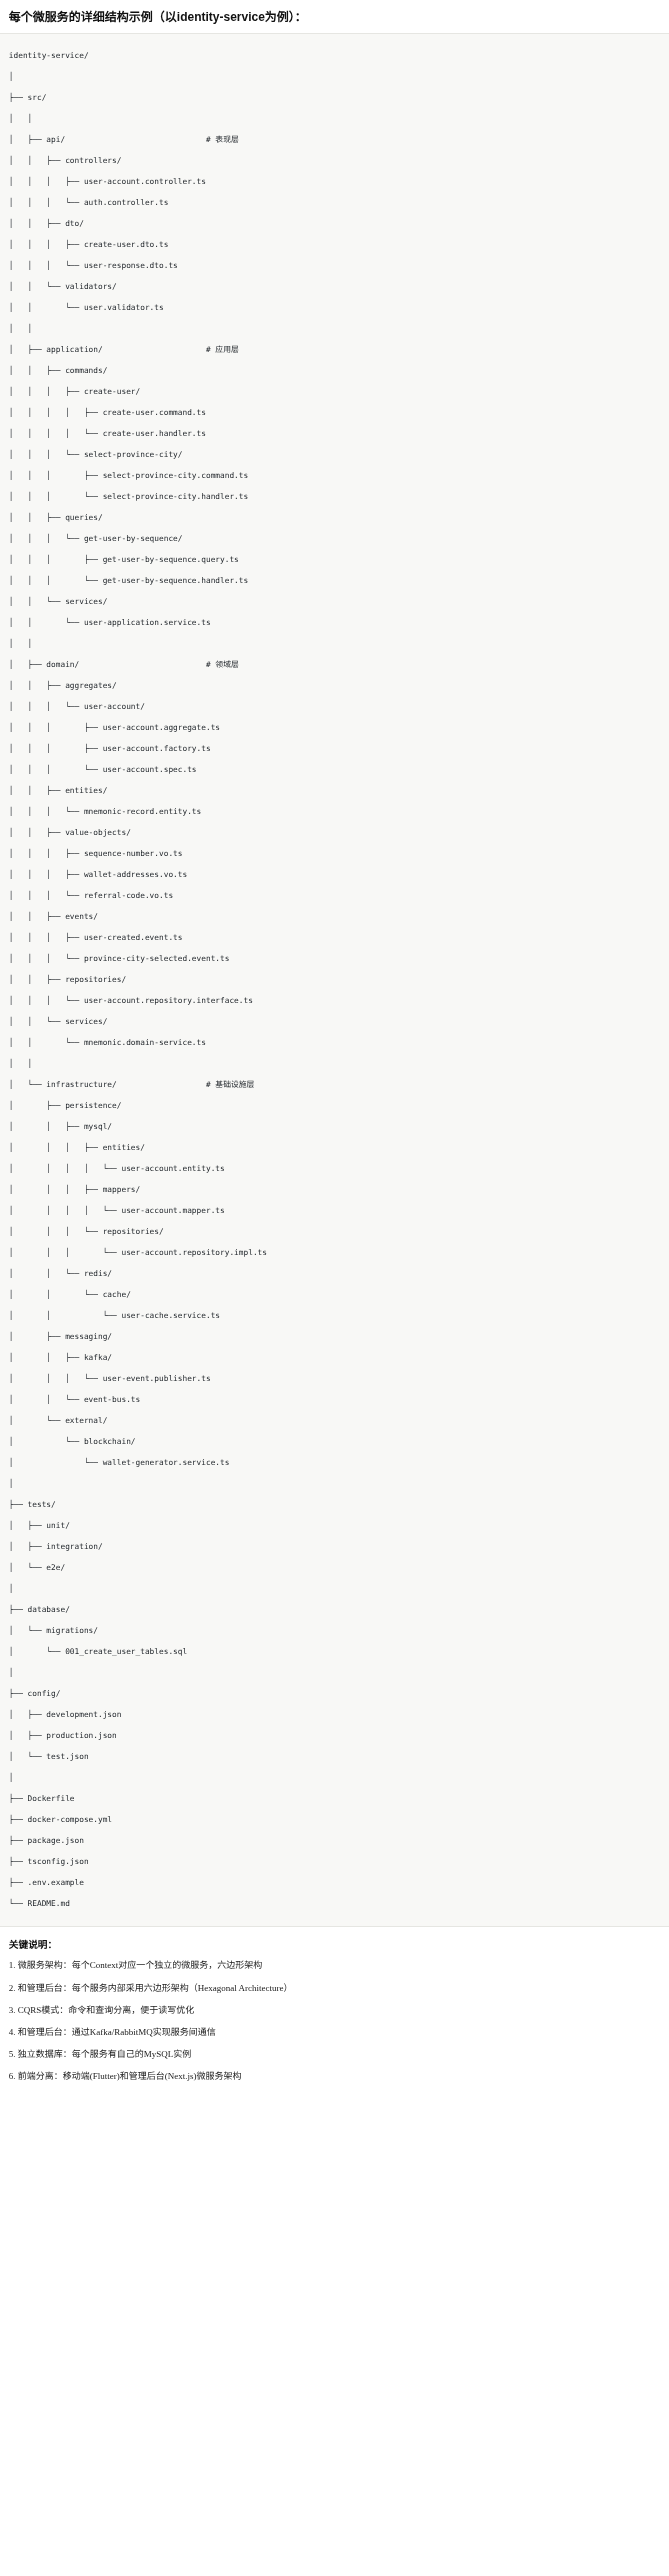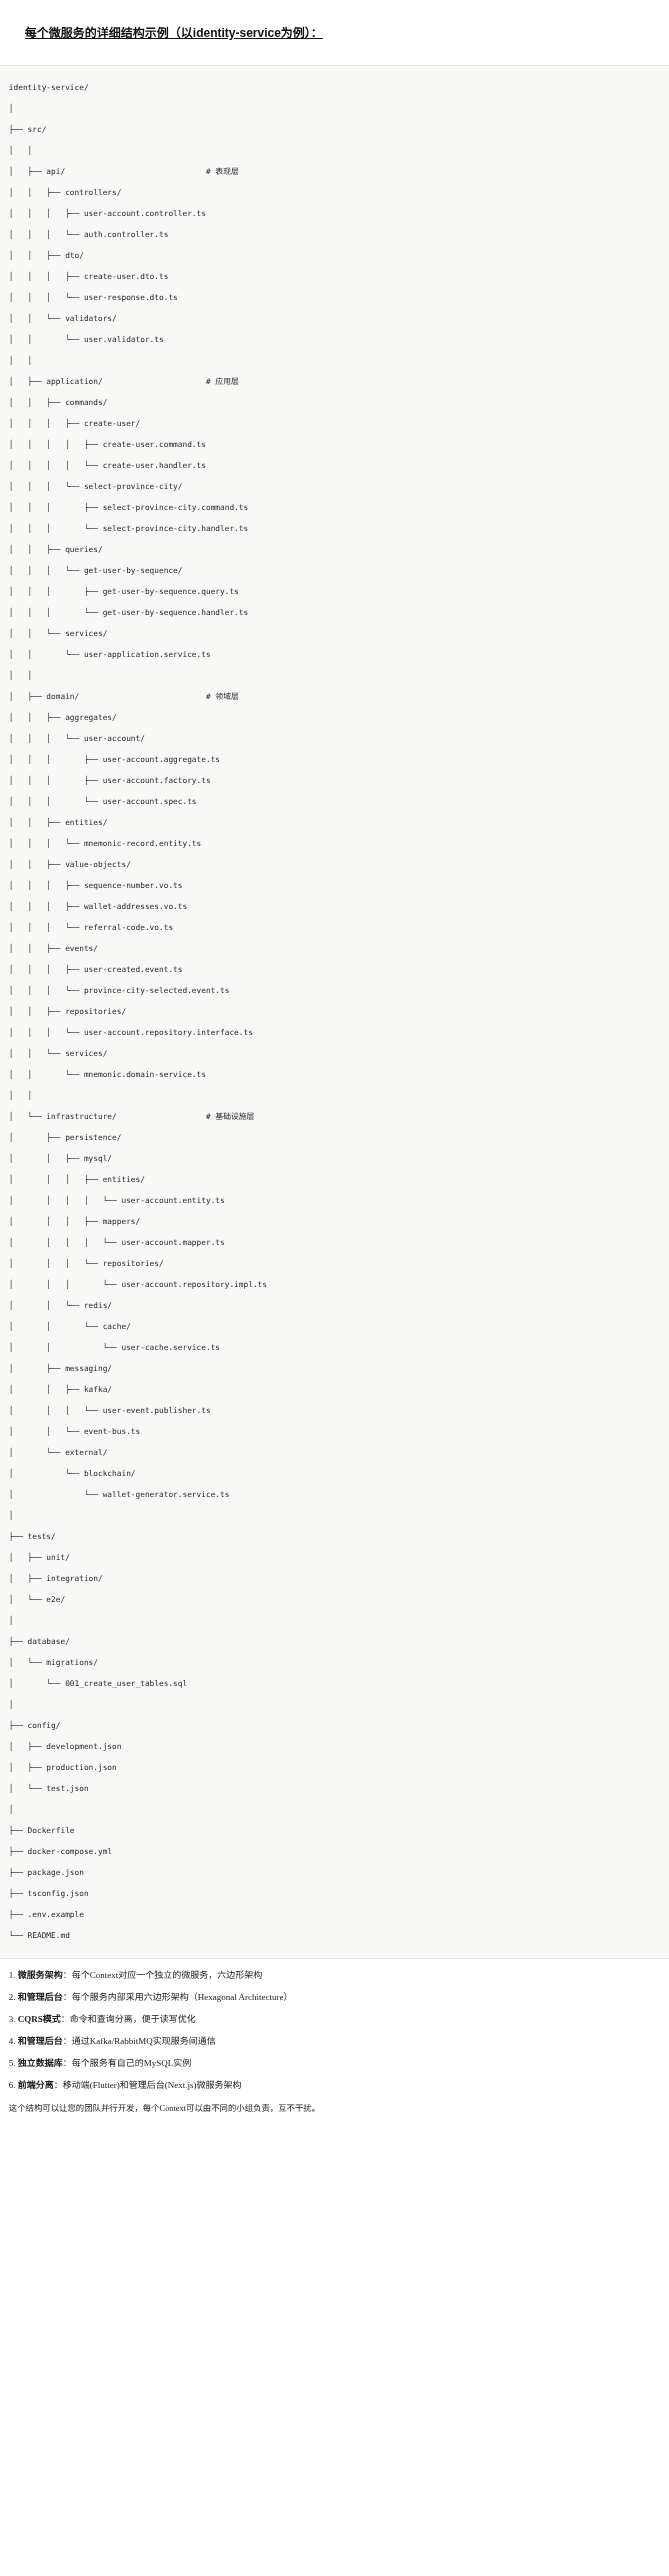--- a/index.html
+++ b/index.html
@@ -16,22 +16,21 @@
   }
 
   
   .doc-title {
     font-family: "Liberation Sans", "DejaVu Sans", sans-serif;
     font-weight: bold;
     font-size: 12px;
     line-height: 1.4;
     color: #111111;
     padding: 8.8px 8.8px 7.5px 8.8px;
-    margin: 16px;
-    text-decoration: underline;
+    margin: 0;
   }
 
   
   .code-block {
     background: #f8f8f6;
     border-top: 0.6px solid #e6e6e2;
     border-bottom: 0.6px solid #e6e6e2;
     padding: 11.3px 0 11.3px 0;
     margin: 0;
     overflow-x: hidden;
@@ -69,21 +68,21 @@
     font-size: 9px;
     line-height: 1.55;
     margin: 0 0 8.1px 0;
     color: #1a1a1a;
   }
   ol.notes-list > li::before {
     content: counter(noteitem) ". ";
     font-size: 9px;
   }
   ol.notes-list .lead {
-    font-weight: bold;
+    font-weight: normal;
   }
   .closing {
     font-size: 8.4px;
     line-height: 1.6;
     color: #1a1a1a;
     margin: 8.8px 0 10px 0;
   }
 </style>
 </head>
 <body>
@@ -176,25 +175,25 @@
 │
 ├── Dockerfile
 ├── docker-compose.yml
 ├── package.json
 ├── tsconfig.json
 ├── .env.example
 └── README.md</pre>
 </div>
 
 <section class="notes">
+  <h3 class="notes-title">关键说明：</h3>
 
   <ol class="notes-list">
     <li><span class="lead">微服务架构</span><span>：</span><span>每个Context对应一个独立的微服务，六边形架构</span></li>
     <li><span class="lead">和管理后台</span><span>：</span><span>每个服务内部采用六边形架构（Hexagonal Architecture）</span></li>
     <li><span class="lead">CQRS模式</span><span>：</span><span>命令和查询分离，便于读写优化</span></li>
     <li><span class="lead">和管理后台</span><span>：</span><span>通过Kafka/RabbitMQ实现服务间通信</span></li>
     <li><span class="lead">独立数据库</span><span>：</span><span>每个服务有自己的MySQL实例</span></li>
     <li><span class="lead">前端分离</span><span>：</span><span>移动端(Flutter)和管理后台(Next.js)微服务架构</span></li>
   </ol>
 
-  <p class="closing">这个结构可以让您的团队并行开发，每个Context可以由不同的小组负责，互不干扰。</p>
 </section>
 
 
 </body></html>

